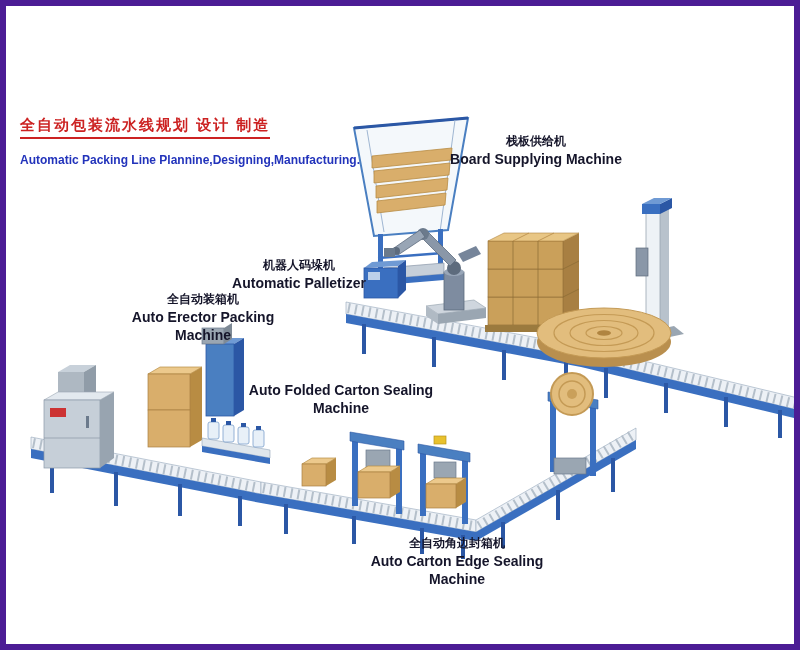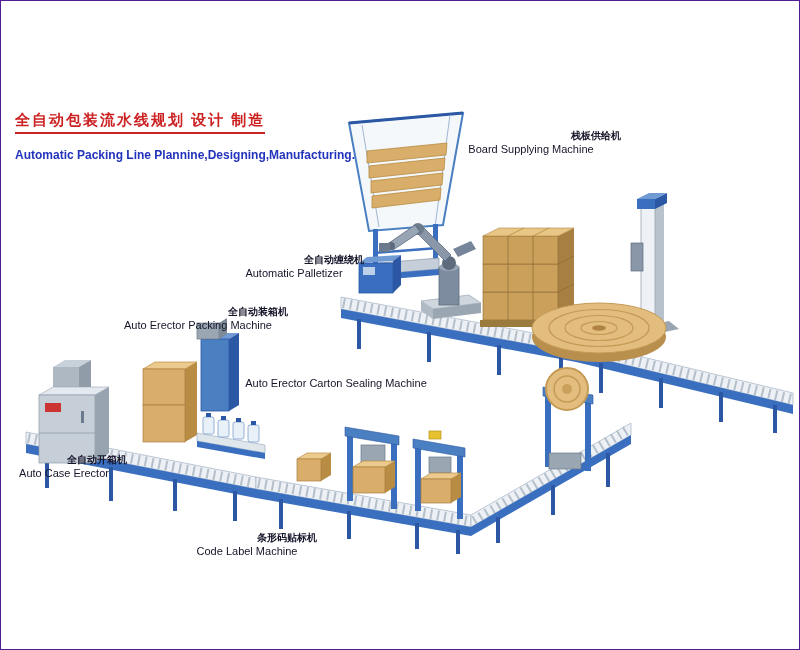--- a/index.html
+++ b/index.html
@@ -1,34 +1,34 @@
 <!DOCTYPE html>
 <html><head>
 <meta charset="utf-8">
 <style>
   html,body{margin:0;padding:0;background:#fff;}
   .stage{
     position:relative;width:800px;height:650px;background:#ffffff;
     font-family:"Liberation Sans","DejaVu Sans",sans-serif;
-    overflow:hidden;border:1px solid #4c1d95;box-sizing:border-box;
+    overflow:hidden;border:6px solid #4c1d95;box-sizing:border-box;
   }
   .illustration{position:absolute;left:0;top:0;}
   .title-block{position:absolute;left:14px;top:110px;}
   .t-zh{
     font-size:15px;font-weight:bold;color:#cc2222;letter-spacing:2px;
     border-bottom:2px solid #cc2222;padding-bottom:2px;display:inline-block;
   }
   .t-en{font-size:12px;font-weight:bold;color:#2233bb;margin-top:14px;}
   .lbl{position:absolute;text-align:center;color:#15152a;line-height:1.3;}
-  .lz{font-size:10px;font-weight:bold;text-align:right;}
-  .le{font-size:11px;font-weight:normal;}
+  .lz{font-size:12px;font-weight:bold;}
+  .le{font-size:14px;font-weight:bold;}
   #lbl-board{left:440px;top:128px;width:180px;}
   #lbl-wrap{left:657px;top:236px;width:140px;}
   #lbl-pallet{left:223px;top:252px;width:140px;}
-  #lbl-pack{left:107px;top:304px;width:180px;}
+  #lbl-pack{left:107px;top:286px;width:180px;}
   #lbl-fold{left:230px;top:375px;width:210px;}
   #lbl-case{left:0px;top:452px;width:126px;}
   #lbl-strap{left:522px;top:445px;width:160px;}
   #lbl-code{left:176px;top:530px;width:140px;}
   #lbl-edge{left:346px;top:530px;width:210px;}
 </style>
 </head>
 <body>
 
 <div class="stage">
@@ -229,32 +229,28 @@
   <div class="title-block">
     <div class="t-zh">全自动包装流水线规划 设计 制造</div>
     <div class="t-en">Automatic Packing Line Plannine,Designing,Manufacturing.</div>
   </div>
 
   <div class="lbl" id="lbl-board">
     <div class="lz">栈板供给机</div>
     <div class="le">Board Supplying Machine</div>
   </div>
   <div class="lbl" id="lbl-pallet">
-    <div class="lz">全自动缠绕机</div>
+    <div class="lz">机器人码垛机</div>
     <div class="le">Automatic Palletizer</div>
   </div>
   <div class="lbl" id="lbl-pack">
     <div class="lz">全自动装箱机</div>
     <div class="le">Auto Erector Packing Machine</div>
   </div>
   <div class="lbl" id="lbl-fold">
-    <div class="le">Auto Erector Carton Sealing Machine</div>
-  </div>
-  <div class="lbl" id="lbl-case">
-    <div class="lz">全自动开箱机</div>
-    <div class="le">Auto Case Erector</div>
-  </div>
-  <div class="lbl" id="lbl-code">
-    <div class="lz">条形码贴标机</div>
-    <div class="le">Code Label Machine</div>
+    <div class="le">Auto Folded Carton Sealing Machine</div>
+  </div>
+  <div class="lbl" id="lbl-edge">
+    <div class="lz">全自动角边封箱机</div>
+    <div class="le">Auto Carton Edge Sealing Machine</div>
   </div>
 
 </div>
 
 </body></html>

